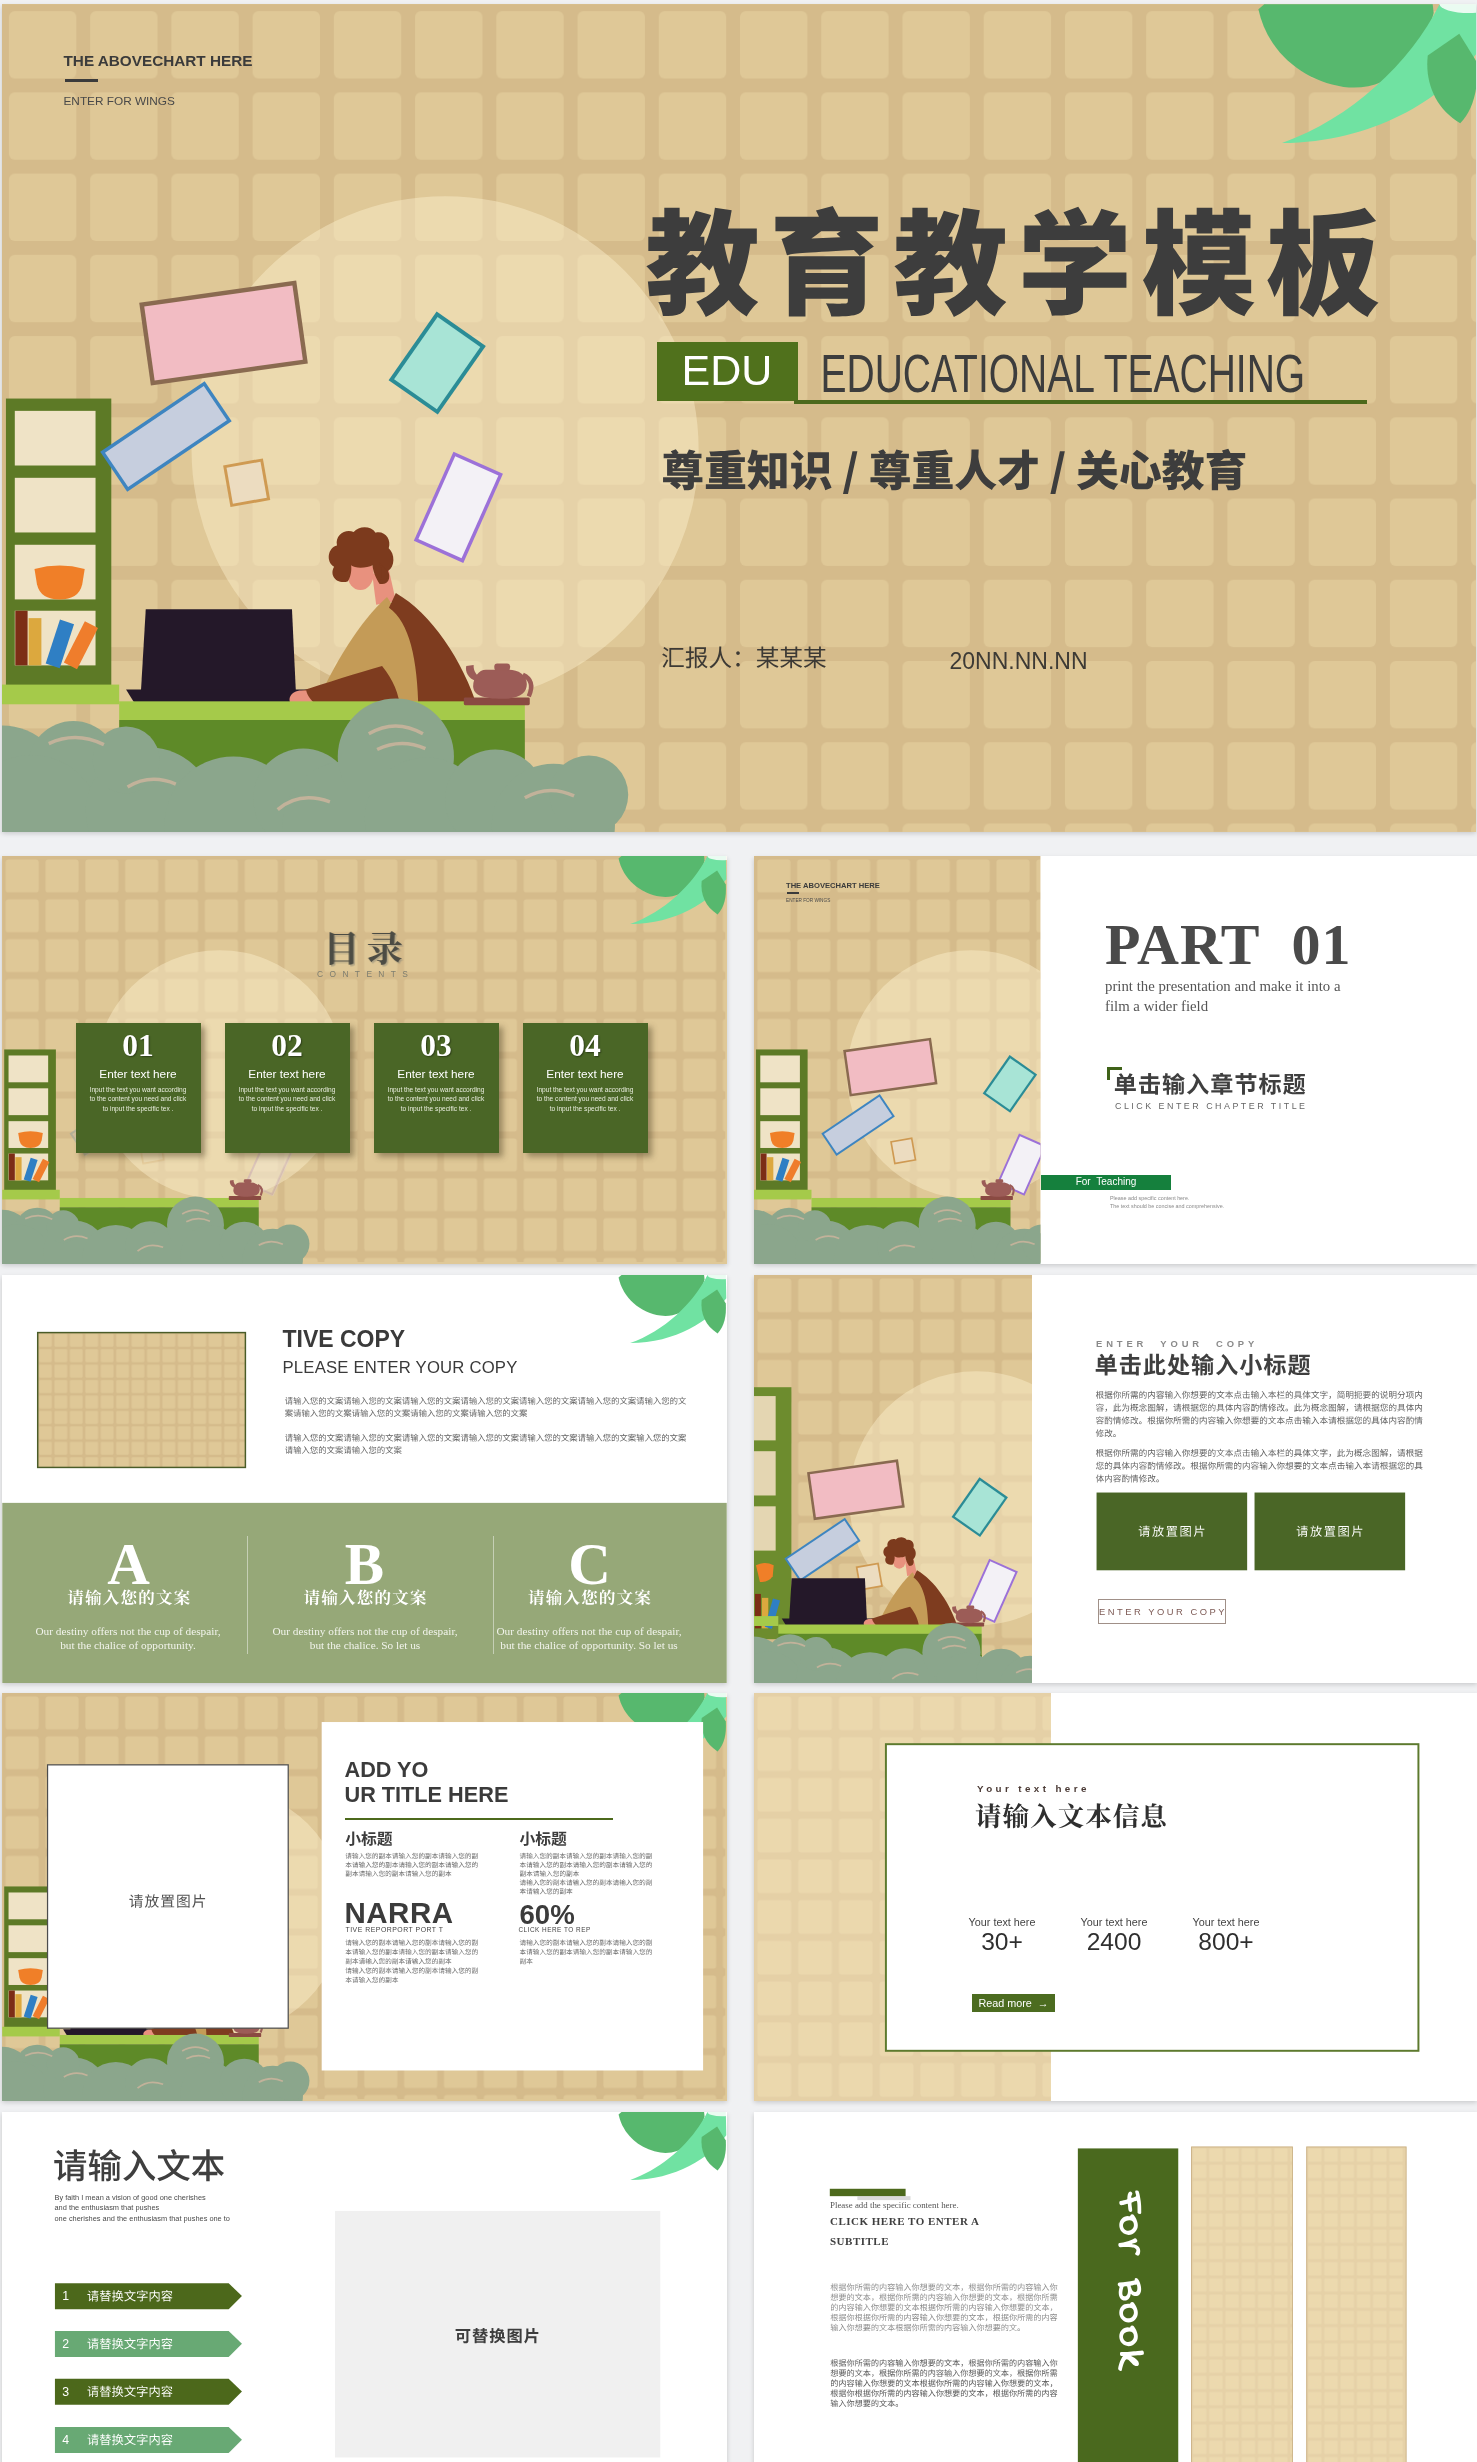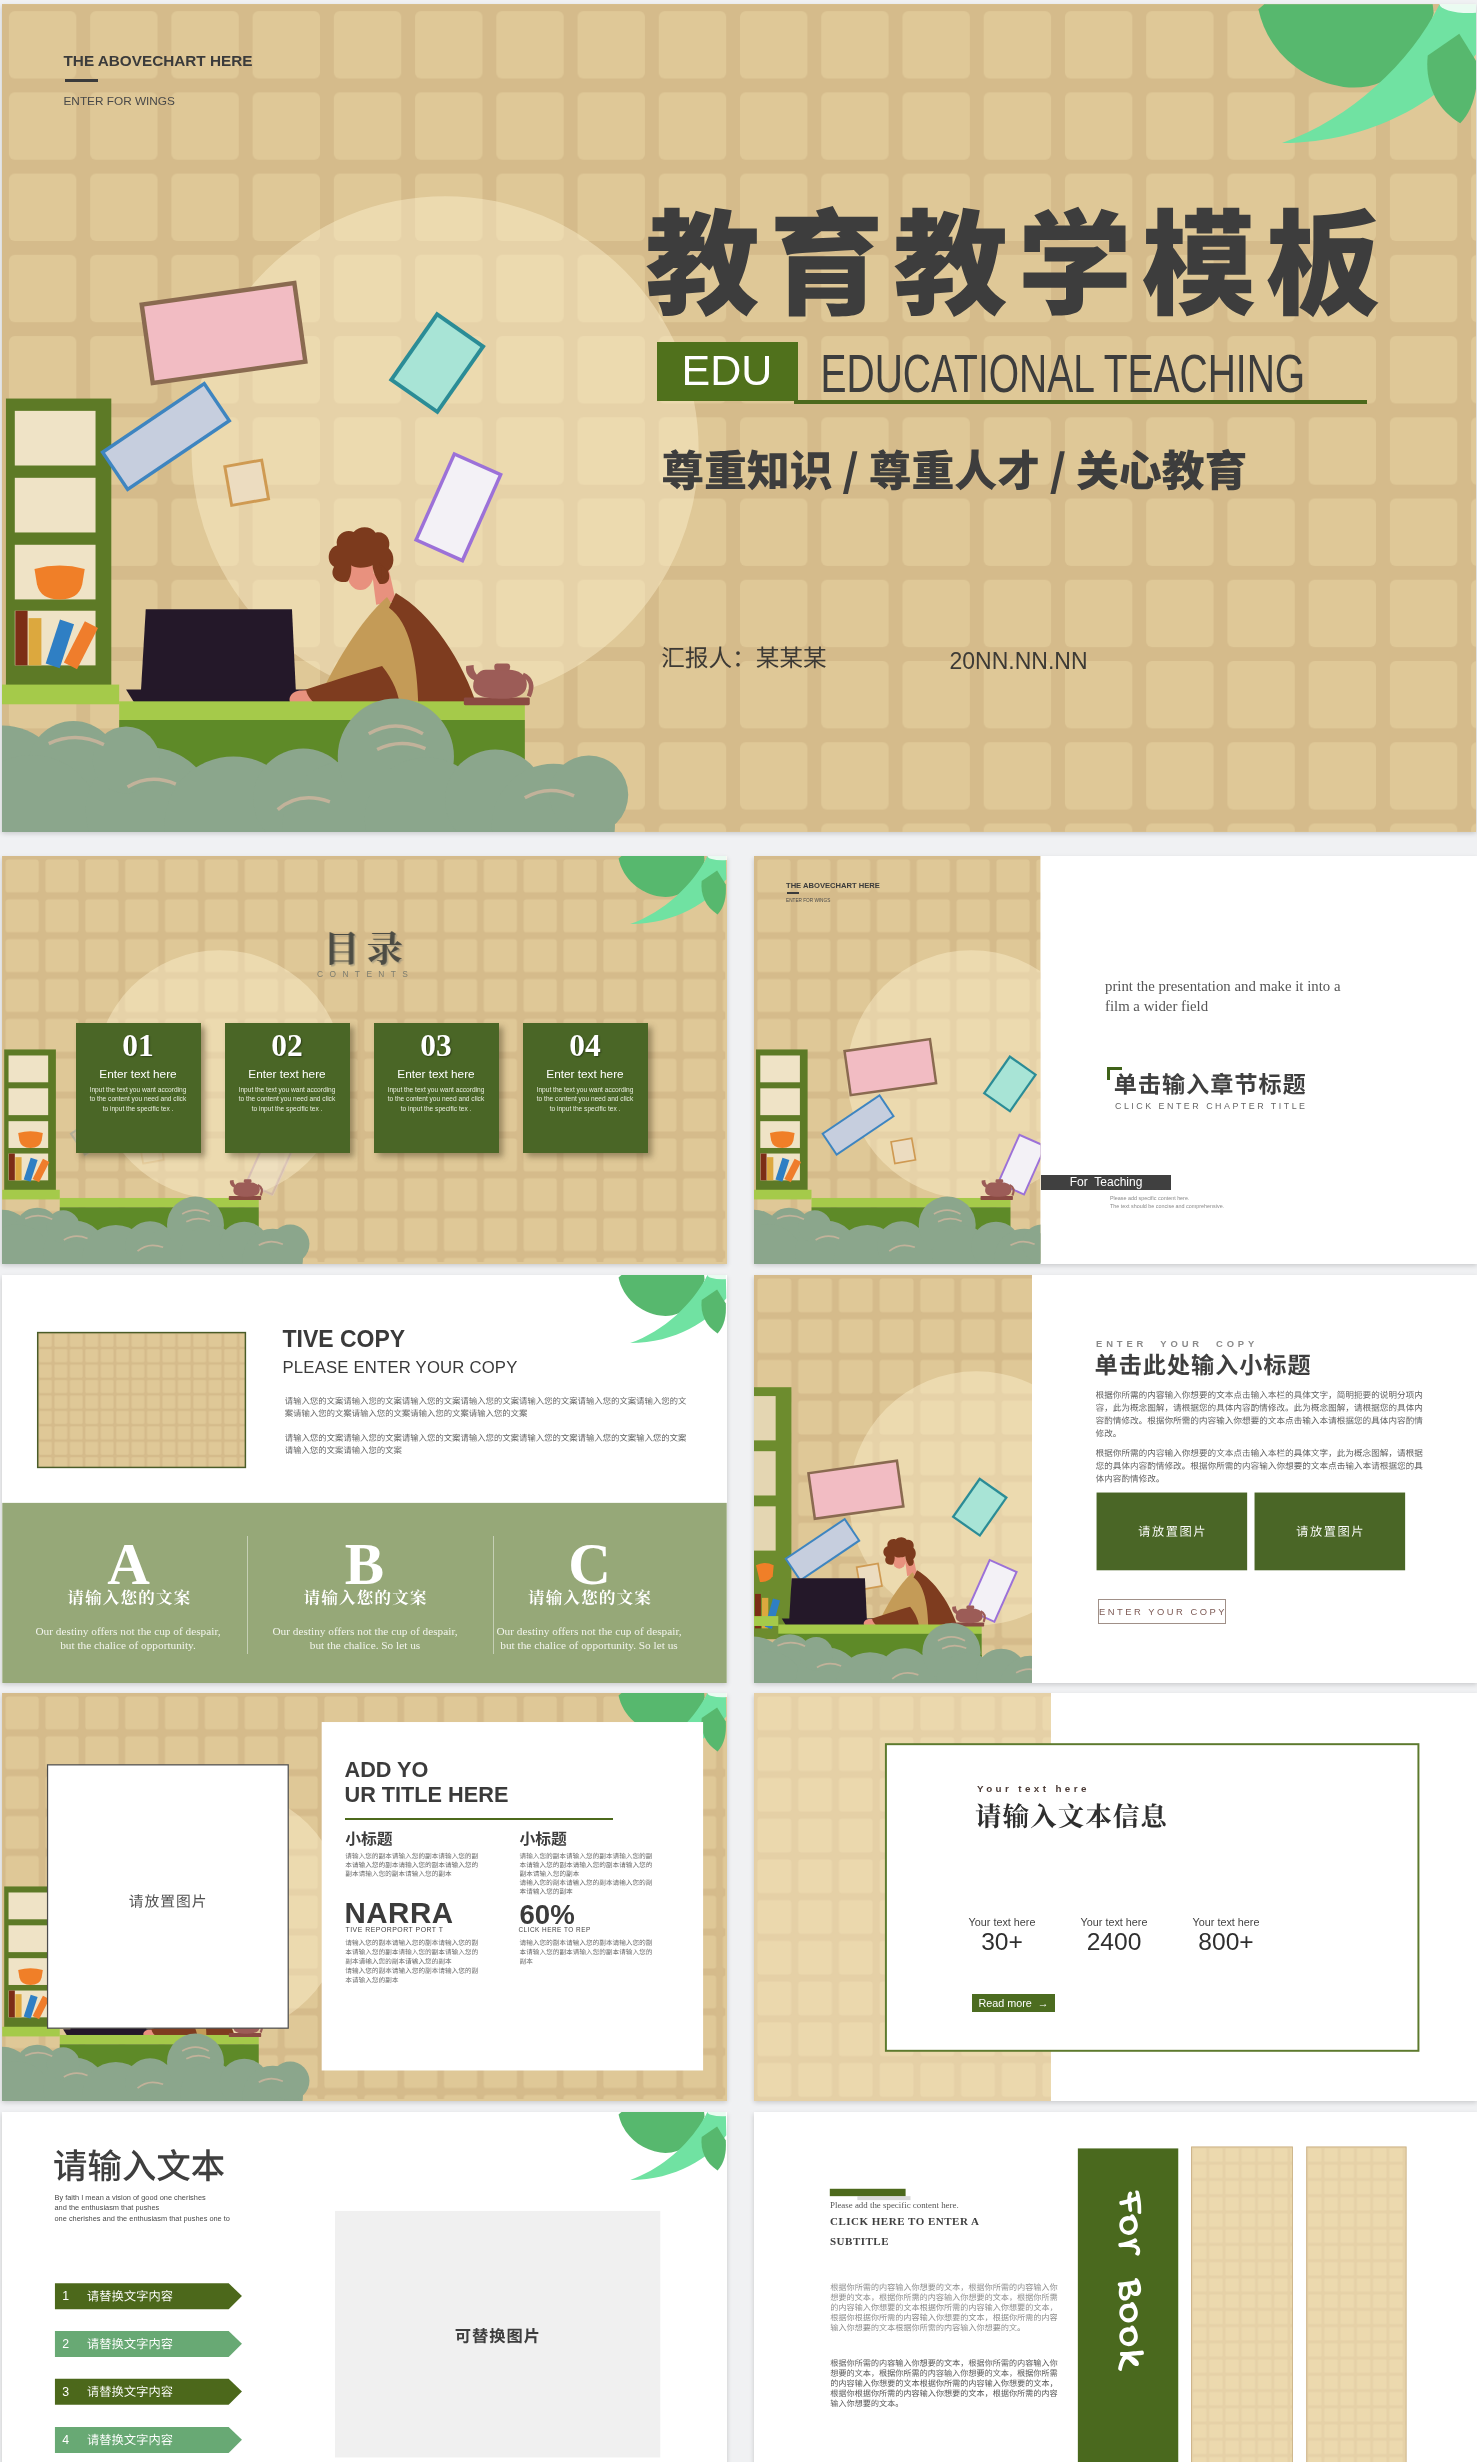--- a/index.html
+++ b/index.html
@@ -394,25 +394,26 @@
         <use href="#qb5165" x="3128"></use>
         <use href="#qb7ae0" x="4170"></use>
         <use href="#qb8282" x="5213"></use>
         <use href="#qb6807" x="6255"></use>
         <use href="#qb9898" x="7298"></use>
       </g>
 </svg>
 <div class="ab" style="left:32px;top:24.6px;font-size:7.6px;font-weight:bold;color:#3b3b3b">THE ABOVECHART HERE</div>
 <div class="ab" style="left:32.5px;top:36px;width:12.8px;height:1.5px;background:#3b3b3b"></div>
 <div class="ab" style="left:32px;top:42px;font-size:4.7px;color:#494949">ENTER FOR WINGS</div>
+<div class="ab ser" style="left:351px;top:55px;font-size:58px;font-weight:bold;color:#4a4a4a;letter-spacing:1px">PART&nbsp;&nbsp;01</div>
 <div class="ab ser" style="left:351px;top:120px;font-size:14.8px;line-height:20px;color:#555">print the presentation and make it into a<br>film a wider field</div>
 <div class="ab" style="left:353px;top:211px;width:14.8px;height:3px;background:#3f6218"></div>
 <div class="ab" style="left:353px;top:211px;width:3px;height:12.8px;background:#3f6218"></div>
 <div class="ab" style="left:361px;top:245px;font-size:8.9px;letter-spacing:2.5px;color:#666">CLICK ENTER CHAPTER TITLE</div>
-<div class="ab" style="left:287px;top:319px;width:130px;height:14.8px;background:#404040;color:#fff;font-size:12px;text-align:center;line-height:14.8px">For&nbsp;&nbsp;Teaching</div>
+<div class="ab" style="left:287px;top:319px;width:130px;height:14.8px;background:#15803d;color:#fff;font-size:10px;text-align:center;line-height:14.8px">For&nbsp;&nbsp;Teaching</div>
 <div class="ab" style="left:356px;top:339px;font-size:5.4px;line-height:7.9px;color:#8a8a8a">Please add specific content here.<br>The text should be concise and comprehensive.</div>
 </div>
 
 <div class="sl" style="left:1.5px;top:1275px;width:725px;height:408px">
 <svg class="art" width="725" height="408" viewBox="0 0 1472 829">
 <g transform="scale(0.4907)">
         <use href="#yleaf"></use>
       </g>
 <g transform="translate(72,117) scale(0.19)">
         <rect width="2221" height="1442" fill="url(#gp)"></rect>

